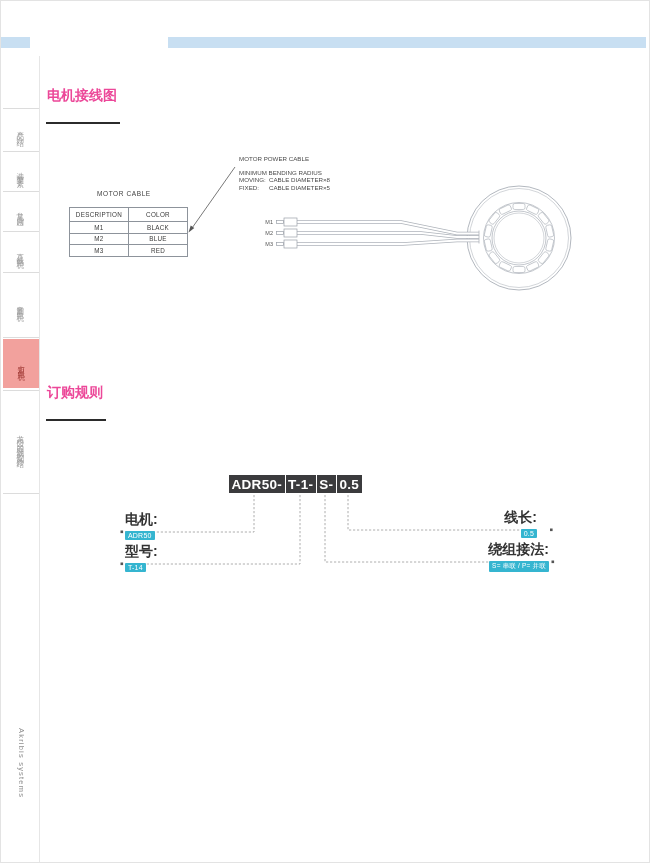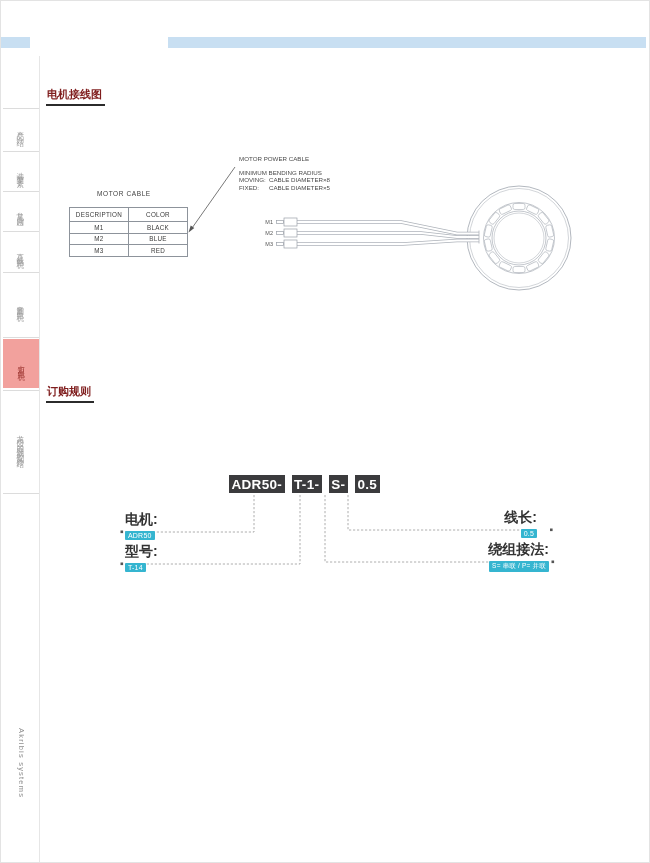--- a/index.html
+++ b/index.html
@@ -22,43 +22,43 @@
   .brand { position:absolute; left:16px; top:727px; writing-mode:vertical-rl;
     font-size:7.5px; color:#8f8f8f; letter-spacing:1.2px; }
 
   
   .bar { position:absolute; top:36px; height:11px; background:#C8DFF2; }
   .bar.left { left:0; width:29px; }
   .bar.right { left:167px; width:478px; }
   .page-title { position:absolute; left:39px; top:22px; font-size:21px; color:#2b2b2b; letter-spacing:1px; }
 
   
-  .sec-h { position:absolute; left:45px; font-size:11px; font-weight:700; color:#7f1d1d;
-    border-bottom:2px solid #2b2b2b; padding:0 3px 2px 1px; }
+  .sec-h { position:absolute; left:45px; font-size:14px; font-weight:700; color:#ec4899;
+    border-bottom:2px solid #2b2b2b; padding:0 3px 17px 1px; }
   #h-wiring { top:86px; }
   #h-ordering { top:383px; }
 
   
   .mc-title { position:absolute; left:96px; top:189px; font-size:6.5px; color:#3c3c3c; letter-spacing:0.6px; }
   .mc-table { position:absolute; left:68px; top:206px; border-collapse:collapse; }
   .mc-table th, .mc-table td {
     border:0.8px solid #8d939b; font-size:6.3px; font-weight:400; color:#3a3a3a;
     text-align:center; padding:0; letter-spacing:0.3px;
   }
   .mc-table th { width:58px; height:13px; }
   .mc-table td { height:10.5px; }
   .notes { position:absolute; left:238px; top:154px; font-size:6.2px; color:#4a4a4a; line-height:7.2px; }
   .notes .nt { margin-bottom:7px; }
   .notes .row .lab { display:inline-block; width:30px; }
   svg { position:absolute; pointer-events:none; }
   #wiring-svg { left:0; top:0; width:650px; height:320px; }
   #ordering-svg { left:0; top:460px; width:650px; height:120px; }
 
   
-  .pn { position:absolute; left:228px; top:474px; display:flex; gap:7px;justify-content:flex-end; }
+  .pn { position:absolute; left:228px; top:474px; display:flex; gap:1px;justify-content:flex-end; }
   .pn span { background:#3B3B3D; color:#fff; font-size:13.5px; font-weight:700;
     padding:1.5px 2.5px; line-height:15px; letter-spacing:0.3px; }
   .callout { position:absolute; display:flex; flex-direction:column; gap:2px; }
   .callout .lbl { font-size:14px; color:#333; font-weight:600; }
   .callout .val { align-self:flex-start; background:#35B5D0; color:#fff; font-size:7px;
     padding:1px 3px; border-radius:1px; letter-spacing:0.2px; }
   .callout.right { align-items:flex-end; }
   .callout.right .val { align-self:flex-end; }
   #co-motor { left:124px; top:510px; }
   #co-model { left:124px; top:542px; }

